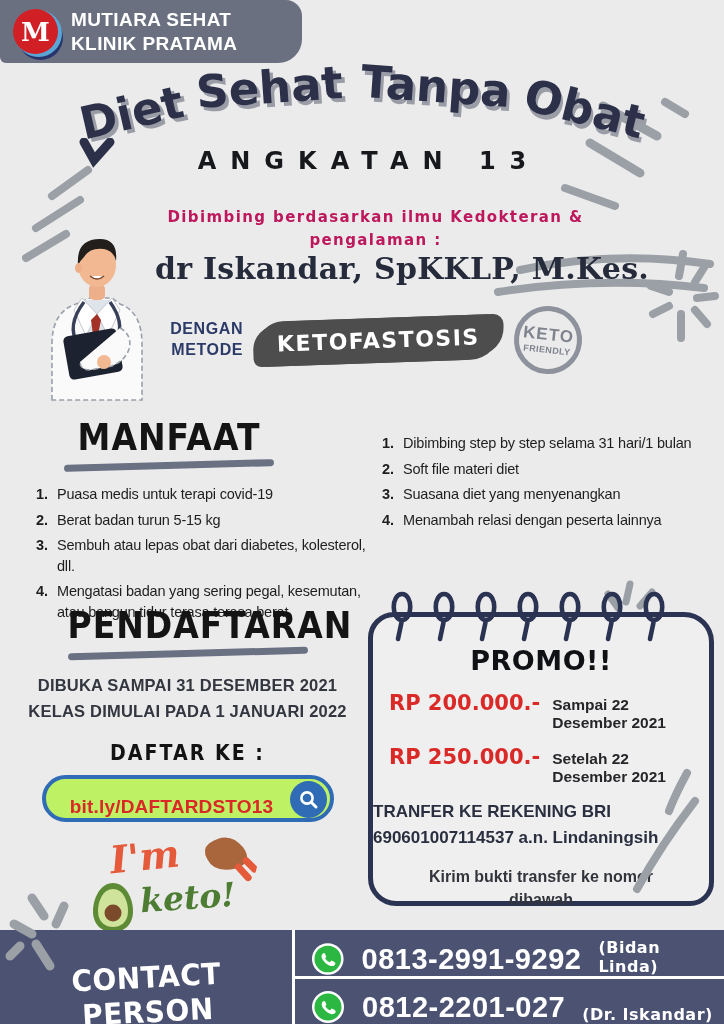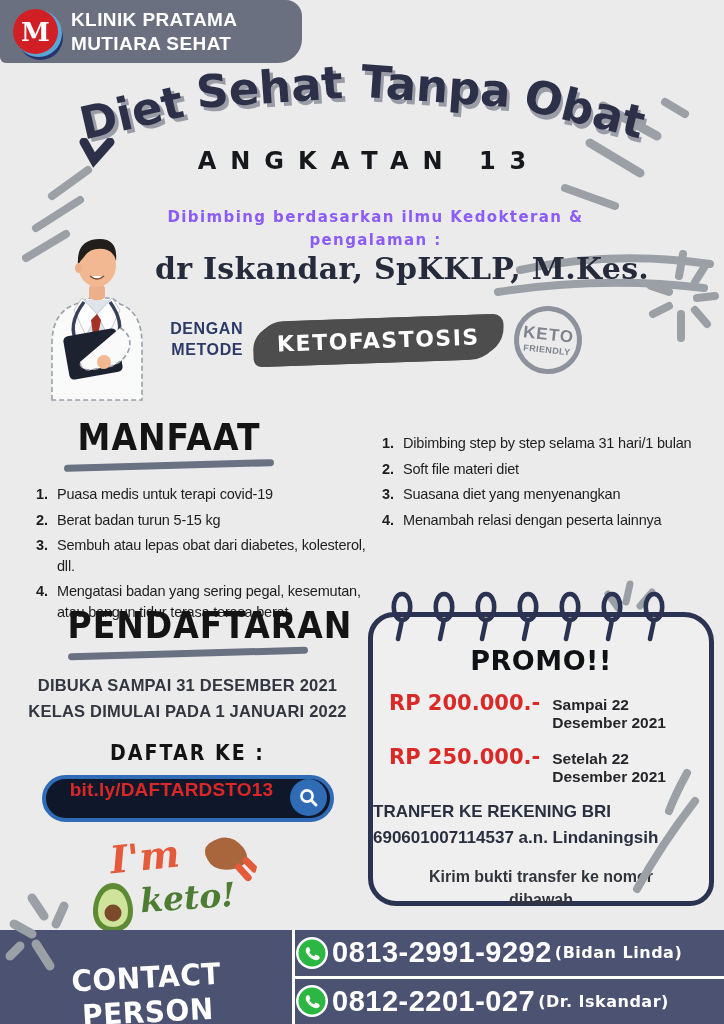--- a/index.html
+++ b/index.html
@@ -21,21 +21,21 @@
              justify-content:center;align-items:flex-start;gap:18px;}
   .w{font:800 45px "DejaVu Sans",sans-serif;color:#2c3149;text-shadow:3px 4px 0 #9a9da6;display:inline-block;}
   .w0{transform:rotate(-13deg) translateY(27px);}
   .w1{transform:rotate(-4deg) translateY(1px);}
   .w2{transform:rotate(4deg) translateY(0);}
   .w3{transform:rotate(14deg) translateY(23px);}
   .angkatan{position:absolute;left:0;right:0;top:147px;text-align:center;color:#17181c;
             font:800 24px "DejaVu Sans",sans-serif;letter-spacing:14px;text-indent:14px;}
 
   
-  .intro1,.intro2{position:absolute;left:47px;right:20px;text-align:center;color:#8b5cf6;
+  .intro1,.intro2{position:absolute;left:47px;right:20px;text-align:center;color:#be185d;
                   font:700 15px "DejaVu Sans",sans-serif;letter-spacing:1.4px;}
   .intro1{top:208px;} .intro2{top:231px;}
   .doctor-name{position:absolute;left:80px;right:0;top:251px;text-align:center;color:#262b3b;
                font:700 30px "DejaVu Serif",serif;letter-spacing:.3px;}
 
   
   .method-row{position:absolute;left:0;right:0;top:306px;display:flex;justify-content:center;
               align-items:center;gap:14px;transform:translateX(14px);}
   .method-label{text-align:right;color:#2c3a68;font:800 16px/1.3 "Liberation Sans",sans-serif;letter-spacing:.6px;}
   .brush{background:#4d4d4d;color:#fff;font:800 22px "DejaVu Sans",sans-serif;letter-spacing:1.5px;
@@ -58,22 +58,22 @@
            font:500 14.5px/1.42 "Liberation Sans",sans-serif;letter-spacing:-.2px;}
   ol.plist li{counter-increment:n;position:relative;padding-left:21px;margin-bottom:5px;}
   ol.plist li::before{content:counter(n) ".";position:absolute;left:0;font-weight:700;}
 
   
   .col-pend{position:absolute;left:10px;top:606px;width:355px;text-align:center;}
   .col-pend .hwrap{margin:0 auto;width:240px;}
   .pend-lines{margin-top:16px;color:#33363f;font:700 16.5px/1.55 "Liberation Sans",sans-serif;letter-spacing:.2px;}
   .daftar{margin-top:17px;display:inline-block;font:800 19px "DejaVu Sans",sans-serif;color:#131313;
           transform:scaleY(1.08);letter-spacing:2px;}
-  .pill{margin:12px auto 0;width:292px;height:47px;background:#0f172a;border:4px solid #2f6cb5;
-        border-radius:26px;display:flex;align-items:flex-start;gap:4px;padding:0 3px 0 12px;}
+  .pill{margin:12px auto 0;width:292px;height:47px;background:#bef264;border:4px solid #2f6cb5;
+        border-radius:26px;display:flex;align-items:flex-end;gap:4px;padding:0 3px 0 12px;}
   .pill-text{flex:1;color:#da2727;font:800 19px "Liberation Sans",sans-serif;letter-spacing:.2px;text-align:center;}
   .pill-btn{width:37px;height:37px;border-radius:50%;background:#2f6cb5;display:flex;
             align-items:center;justify-content:center;flex:0 0 37px;}
   .sticker{position:relative;margin:16px auto 0;width:200px;height:100px;}
   .st-im{position:absolute;left:22px;top:-4px;color:#e45a3a;font:800 italic 38px "DejaVu Serif",serif;
          transform:rotate(-6deg);}
   .st-keto{position:absolute;left:52px;top:40px;color:#4d7c33;font:800 italic 33px "DejaVu Serif",serif;
            transform:rotate(-4deg);}
 
   
@@ -88,21 +88,21 @@
   .cond{color:#26262a;font:700 15.5px "Liberation Sans",sans-serif;}
   .transfer{margin-top:8px;text-align:left;color:#2a2f40;font:700 17px/1.5 "Liberation Sans",sans-serif;}
   .pnote{margin-top:15px;text-align:center;color:#33353c;font:600 16px/1.45 "Liberation Sans",sans-serif;}
 
   
   .band{position:absolute;left:0;top:930px;width:724px;height:94px;background:#4b5272;}
   .cp{position:absolute;left:16px;top:32px;width:262px;text-align:center;color:#fff;
       font:800 28px "DejaVu Sans",sans-serif;letter-spacing:.5px;transform:rotate(-3deg) scaleY(1.05);}
   .vdiv{position:absolute;left:292px;top:0;width:3px;height:94px;background:#fff;}
   .crows{position:absolute;left:295px;top:0;right:0;height:94px;display:flex;flex-direction:column;}
-  .crow{flex:1;display:flex;align-items:center;gap:3px;}
+  .crow{flex:1;display:flex;align-items:flex-end;gap:17px;padding-left:16px;}
   .crow.first{border-bottom:3px solid #fff;}
   .phone{color:#fff;font:600 29px "Liberation Sans",sans-serif;letter-spacing:.5px;white-space:nowrap;}
   .cname{color:#fff;font:600 16px "DejaVu Sans",sans-serif;letter-spacing:.5px;}
 
   .doodle{position:absolute;pointer-events:none;}
 </style>
 </head>
 <body>
 
 <div class="poster">
@@ -151,22 +151,22 @@
         <path d="M34 54 L48 76"></path>
         <path d="M8 66 L18 56"></path>
     </g>
   </svg>
 
   <div class="badge">
     <div class="logo">
       <span class="logo-m">M</span>
     </div>
     <div class="badge-text">
+      <div>MUTIARA SEHAT</div>
       <div>KLINIK PRATAMA</div>
-      <div>MUTIARA SEHAT</div>
     </div>
   </div>
 
   <div class="title-arc">
     <span class="w w0">Diet</span>
     <span class="w w1">Sehat</span>
     <span class="w w2">Tanpa</span>
     <span class="w w3">Obat</span>
   </div>
   <div class="angkatan">ANGKATAN 13</div>

